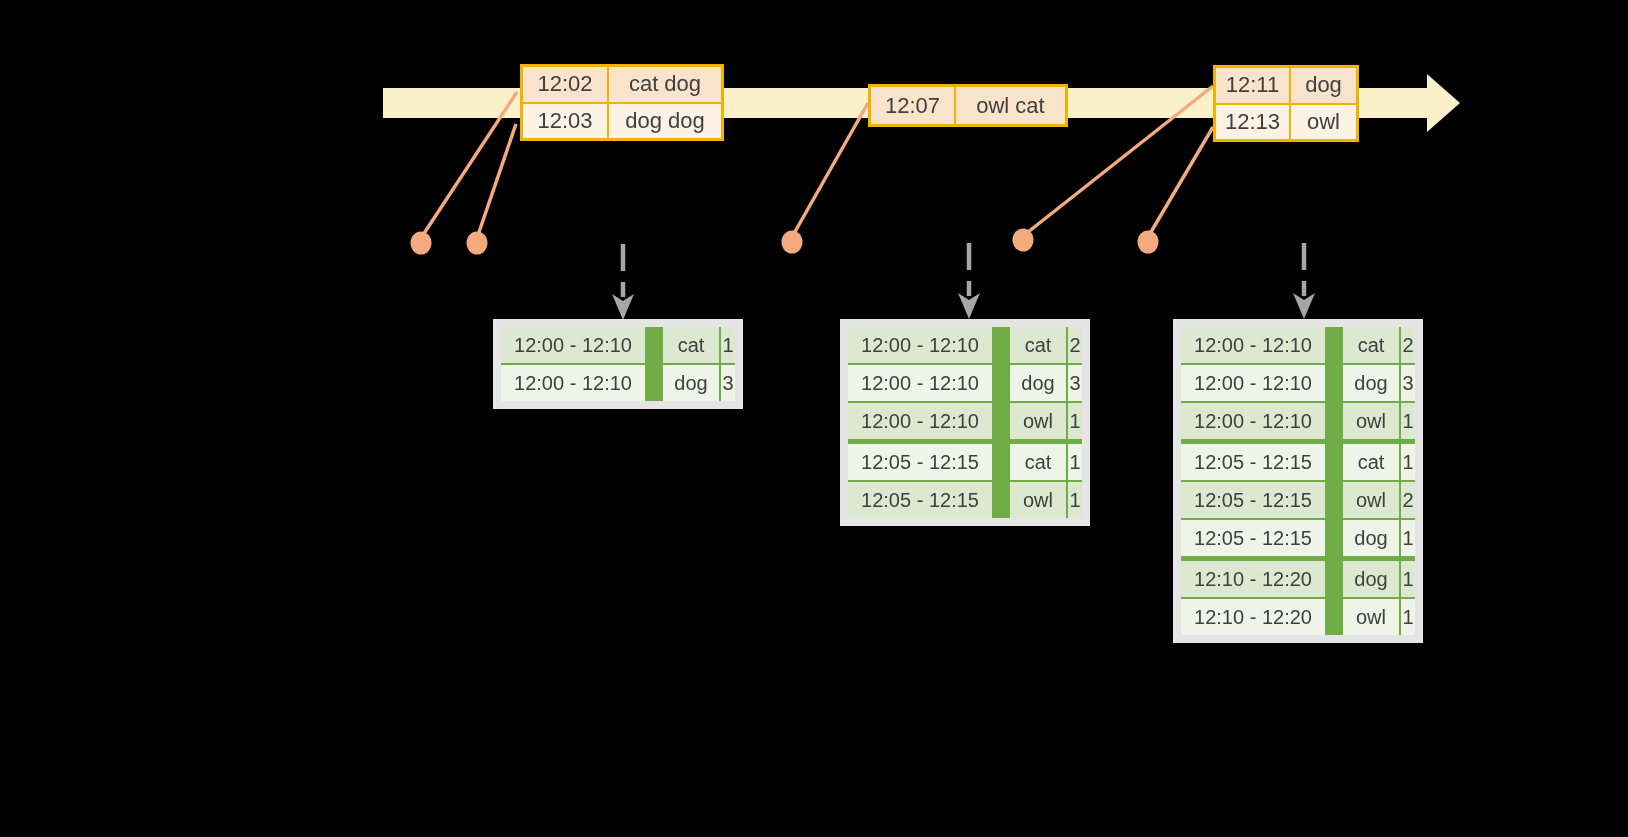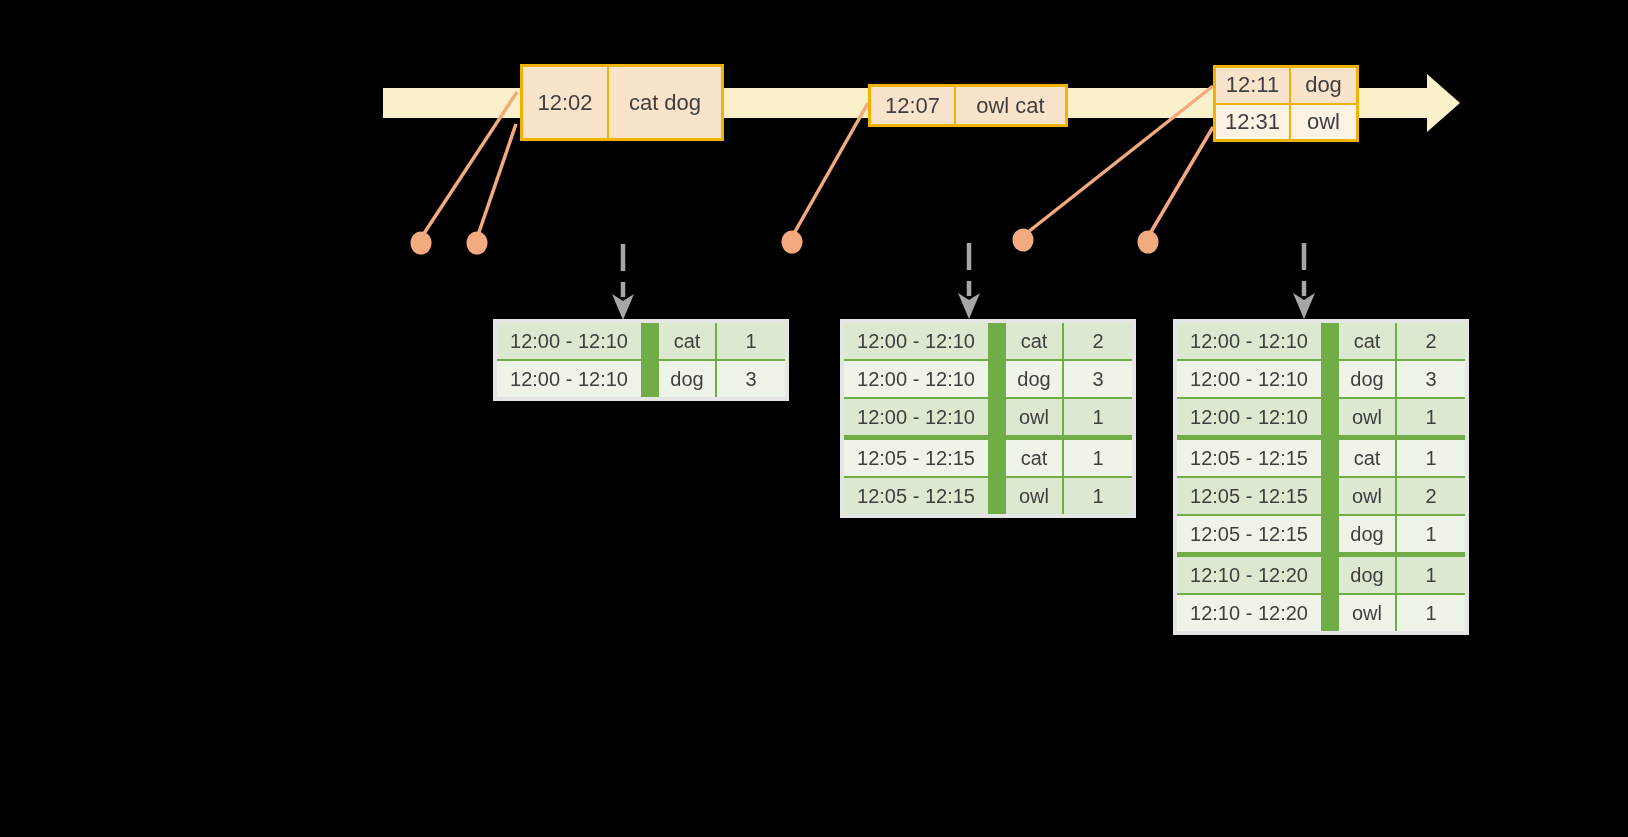--- a/index.html
+++ b/index.html
@@ -17,22 +17,22 @@
   .erow{display:flex;flex:1;}
   .erow + .erow{margin-top:2px;}
   .ecell{display:flex;align-items:center;justify-content:center;font-size:22px;}
   .ecell.time{flex:0 0 auto;}
   .ecell.words{flex:1 1 auto;margin-left:2px;}
   .fill-peach{background:#FAE3CB;}
   .fill-cream{background:#FCF3E5;}
 
   
   .gtable{
-    position:absolute;box-sizing:border-box;border:4px solid #e5e5e5;
-    display:flex;flex-direction:column;background:#70AD47;width:296px;
+    position:absolute;box-sizing:border-box;border:8px solid #e5e5e5;
+    display:flex;flex-direction:column;background:#70AD47;width:250px;
   }
   .grow{display:flex;height:36px;flex:0 0 auto;}
   .grow + .grow{margin-top:2px;}
   .grow.group-start{margin-top:5px;}
   .gcell{display:flex;align-items:center;justify-content:center;font-size:20px;}
   .gc-win{flex:0 0 144px;}
   .gc-word{flex:0 0 56px;margin-left:18px;}
   .gc-count{flex:1 1 auto;margin-left:2px;}
   .g-dark{background:#DDE8D1;}
   .g-light{background:#EFF4E9;}
@@ -78,36 +78,40 @@
       <line x1="1304" y1="243" x2="1304" y2="296" stroke="#A6A6A6" stroke-width="4.5" stroke-dasharray="27 11"></line>
       <polygon points="1293,293 1304,300 1315,293 1304,319" fill="#A6A6A6"></polygon>
     </g>
   </svg>
 
   <div class="etable" style="left:520px;top:64px;width:204px;height:77px;">
     <div class="erow">
       <div class="ecell time fill-peach" style="width:84px">12:02</div>
       <div class="ecell words fill-peach">cat dog</div>
     </div>
+    <div class="erow">
+      <div class="ecell time fill-cream" style="width:84px">12:03</div>
+      <div class="ecell words fill-cream">dog dog</div>
+    </div>
   </div>
 
   <div class="etable" style="left:868px;top:84px;width:200px;height:43px;">
     <div class="erow">
       <div class="ecell time fill-peach" style="width:83px">12:07</div>
       <div class="ecell words fill-peach">owl cat</div>
     </div>
   </div>
 
   <div class="etable" style="left:1213px;top:65px;width:146px;height:77px;">
     <div class="erow">
       <div class="ecell time fill-peach" style="width:73px">12:11</div>
       <div class="ecell words fill-peach">dog</div>
     </div>
     <div class="erow">
-      <div class="ecell time fill-cream" style="width:73px">12:31</div>
+      <div class="ecell time fill-cream" style="width:73px">12:13</div>
       <div class="ecell words fill-cream">owl</div>
     </div>
   </div>
 
   <div class="gtable" style="left:493px;top:319px;">
     <div class="grow g-dark">
       <div class="gcell gc-win">12:00 - 12:10</div>
       <div class="gcell gc-word">cat</div>
       <div class="gcell gc-count">1</div>
     </div>

